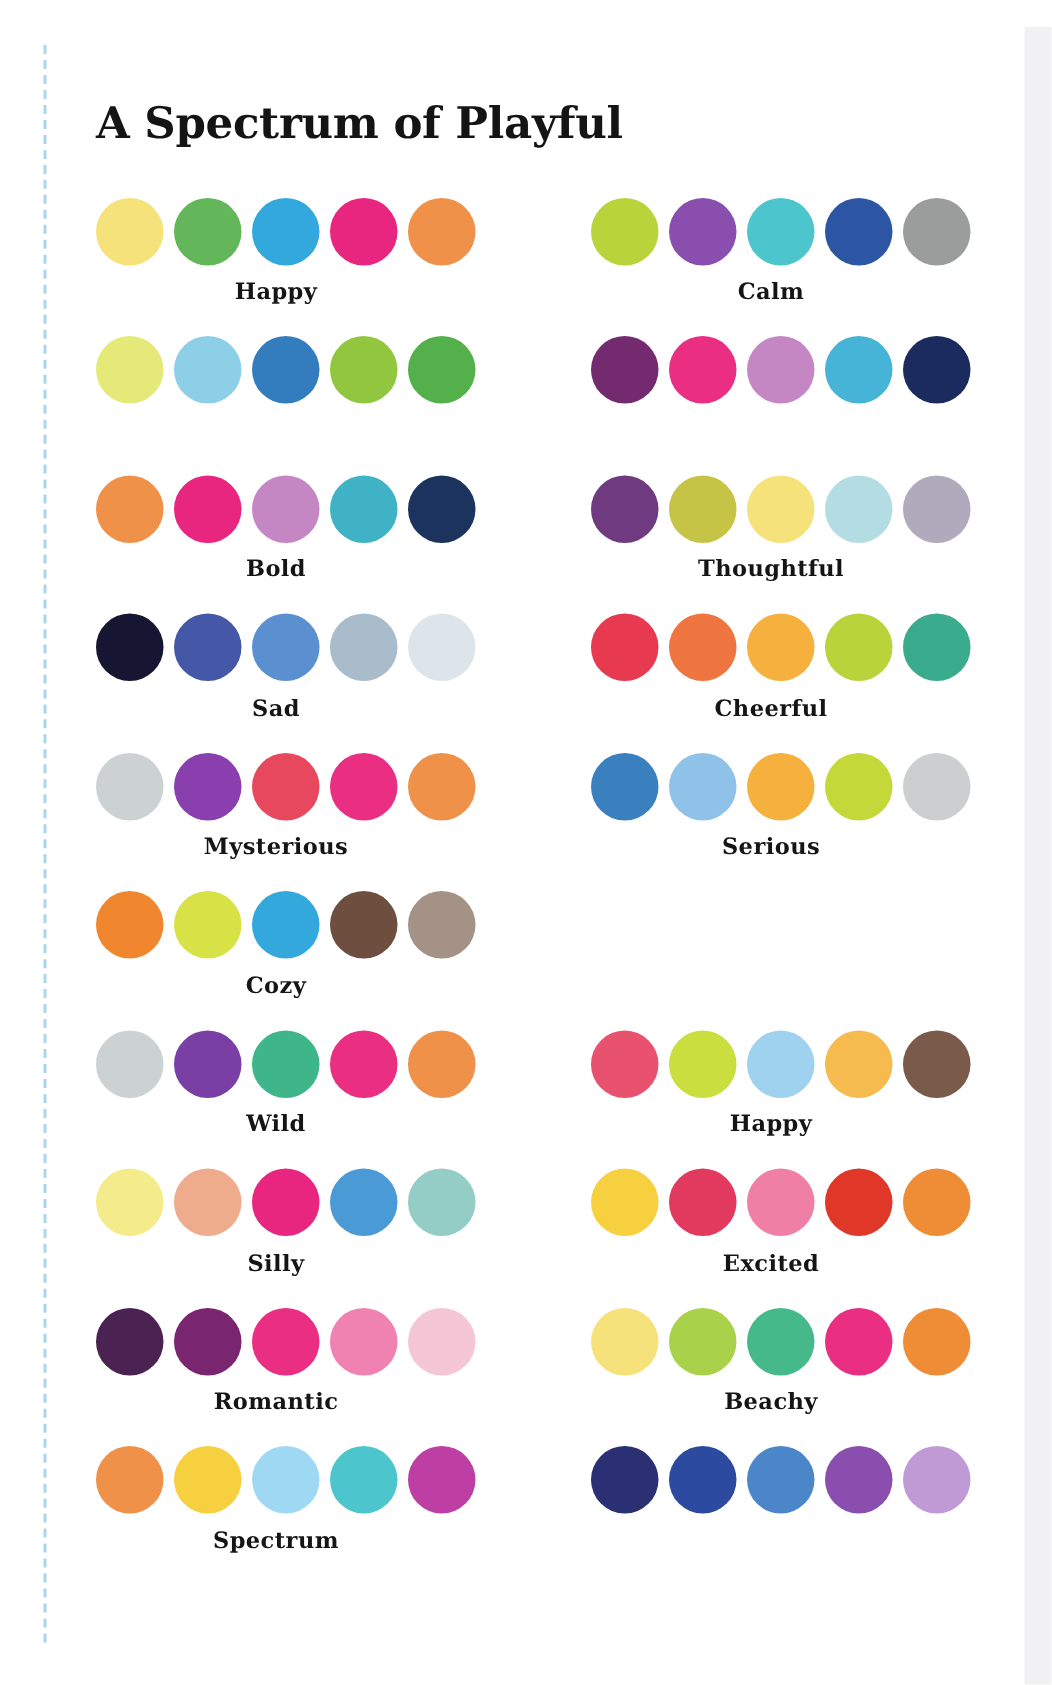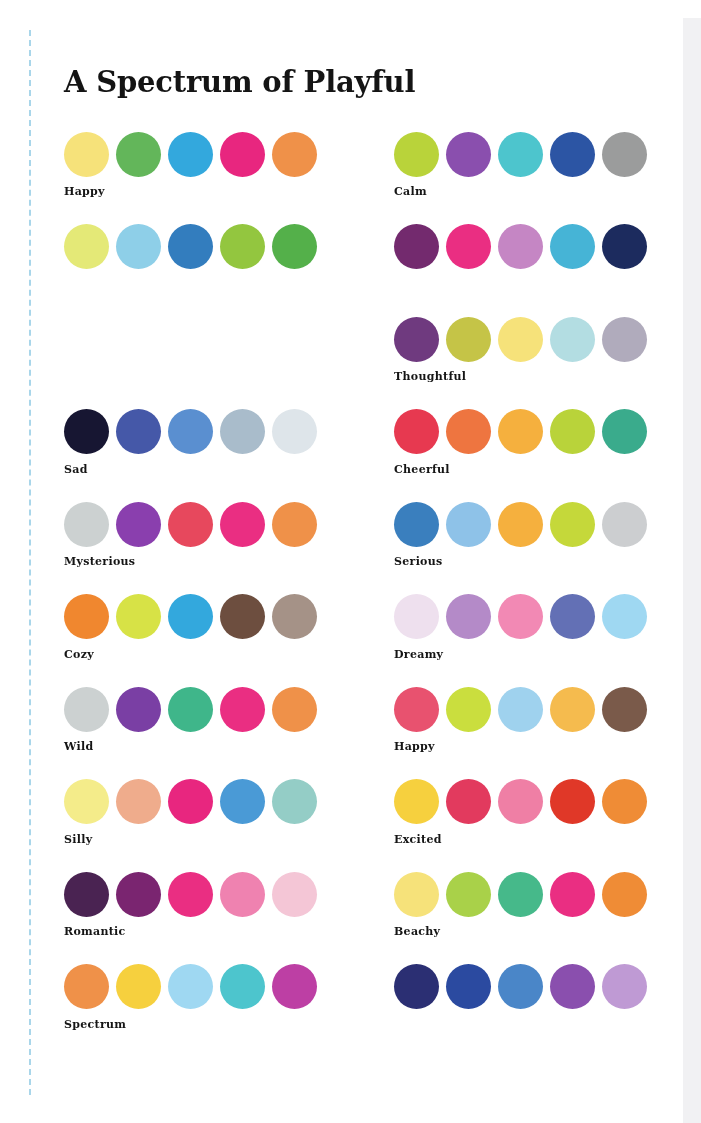--- a/index.html
+++ b/index.html
@@ -84,26 +84,26 @@
 
   .swatch {
     width: 45px;
     height: 45px;
     border-radius: 50%;
     flex: 0 0 45px;
   }
 
   .palette-label {
     display: block;
-    text-align: left;
+    text-align: center;
     width: 240px;
     margin-top: 7px;
     font-family: "DejaVu Serif", "Liberation Serif", serif;
     font-weight: bold;
-    font-size: 11px;
+    font-size: 15px;
     letter-spacing: 0.3px;
     color: #151515;
     white-space: nowrap;
   }
 </style>
 </head>
 <body>
 
 <div id="page">
 
@@ -147,20 +147,30 @@
       <div class="palette-group spacer"></div>
       <div class="palette-group col-right">
         <div class="swatch-row">
           <div class="swatch" title="#732a6e" style="background: rgb(115, 42, 110);"></div>
           <div class="swatch" title="#ea2e82" style="background: rgb(234, 46, 130);"></div>
           <div class="swatch" title="#c586c4" style="background: rgb(197, 134, 196);"></div>
           <div class="swatch" title="#46b4d6" style="background: rgb(70, 180, 214);"></div>
           <div class="swatch" title="#1c2b5e" style="background: rgb(28, 43, 94);"></div>
         </div>
       </div>
+      <div class="palette-group col-left">
+        <div class="swatch-row">
+          <div class="swatch" title="#ef9149" style="background: rgb(239, 145, 73);"></div>
+          <div class="swatch" title="#e8267f" style="background: rgb(232, 38, 127);"></div>
+          <div class="swatch" title="#c586c4" style="background: rgb(197, 134, 196);"></div>
+          <div class="swatch" title="#3fb2c6" style="background: rgb(63, 178, 198);"></div>
+          <div class="swatch" title="#1c335e" style="background: rgb(28, 51, 94);"></div>
+        </div>
+        <span class="palette-label">Bold</span>
+      </div>
       <div class="palette-group spacer"></div>
       <div class="palette-group col-right">
         <div class="swatch-row">
           <div class="swatch" title="#6f3a7f" style="background: rgb(111, 58, 127);"></div>
           <div class="swatch" title="#c5c447" style="background: rgb(197, 196, 71);"></div>
           <div class="swatch" title="#f6e27a" style="background: rgb(246, 226, 122);"></div>
           <div class="swatch" title="#b3dde2" style="background: rgb(179, 221, 226);"></div>
           <div class="swatch" title="#b0abbc" style="background: rgb(176, 171, 188);"></div>
         </div>
         <span class="palette-label">Thoughtful</span>
@@ -211,30 +221,20 @@
         <div class="swatch-row">
           <div class="swatch" title="#f0872f" style="background: rgb(240, 135, 47);"></div>
           <div class="swatch" title="#d7e246" style="background: rgb(215, 226, 70);"></div>
           <div class="swatch" title="#33a8dd" style="background: rgb(51, 168, 221);"></div>
           <div class="swatch" title="#6d4e3f" style="background: rgb(109, 78, 63);"></div>
           <div class="swatch" title="#a59287" style="background: rgb(165, 146, 135);"></div>
         </div>
         <span class="palette-label">Cozy</span>
       </div>
       <div class="palette-group spacer"></div>
-      <div class="palette-group col-right">
-        <div class="swatch-row">
-          <div class="swatch" title="#eee0ee" style="background: rgb(238, 224, 238);"></div>
-          <div class="swatch" title="#b48ac8" style="background: rgb(180, 138, 200);"></div>
-          <div class="swatch" title="#f289b4" style="background: rgb(242, 137, 180);"></div>
-          <div class="swatch" title="#6370b5" style="background: rgb(99, 112, 181);"></div>
-          <div class="swatch" title="#9fd8f2" style="background: rgb(159, 216, 242);"></div>
-        </div>
-        <span class="palette-label">Dreamy</span>
-      </div>
       <div class="palette-group col-left">
         <div class="swatch-row">
           <div class="swatch" title="#ccd1d1" style="background: rgb(204, 209, 209);"></div>
           <div class="swatch" title="#7a3fa4" style="background: rgb(122, 63, 164);"></div>
           <div class="swatch" title="#3fb68a" style="background: rgb(63, 182, 138);"></div>
           <div class="swatch" title="#ea2e82" style="background: rgb(234, 46, 130);"></div>
           <div class="swatch" title="#ef9149" style="background: rgb(239, 145, 73);"></div>
         </div>
         <span class="palette-label">Wild</span>
       </div>

